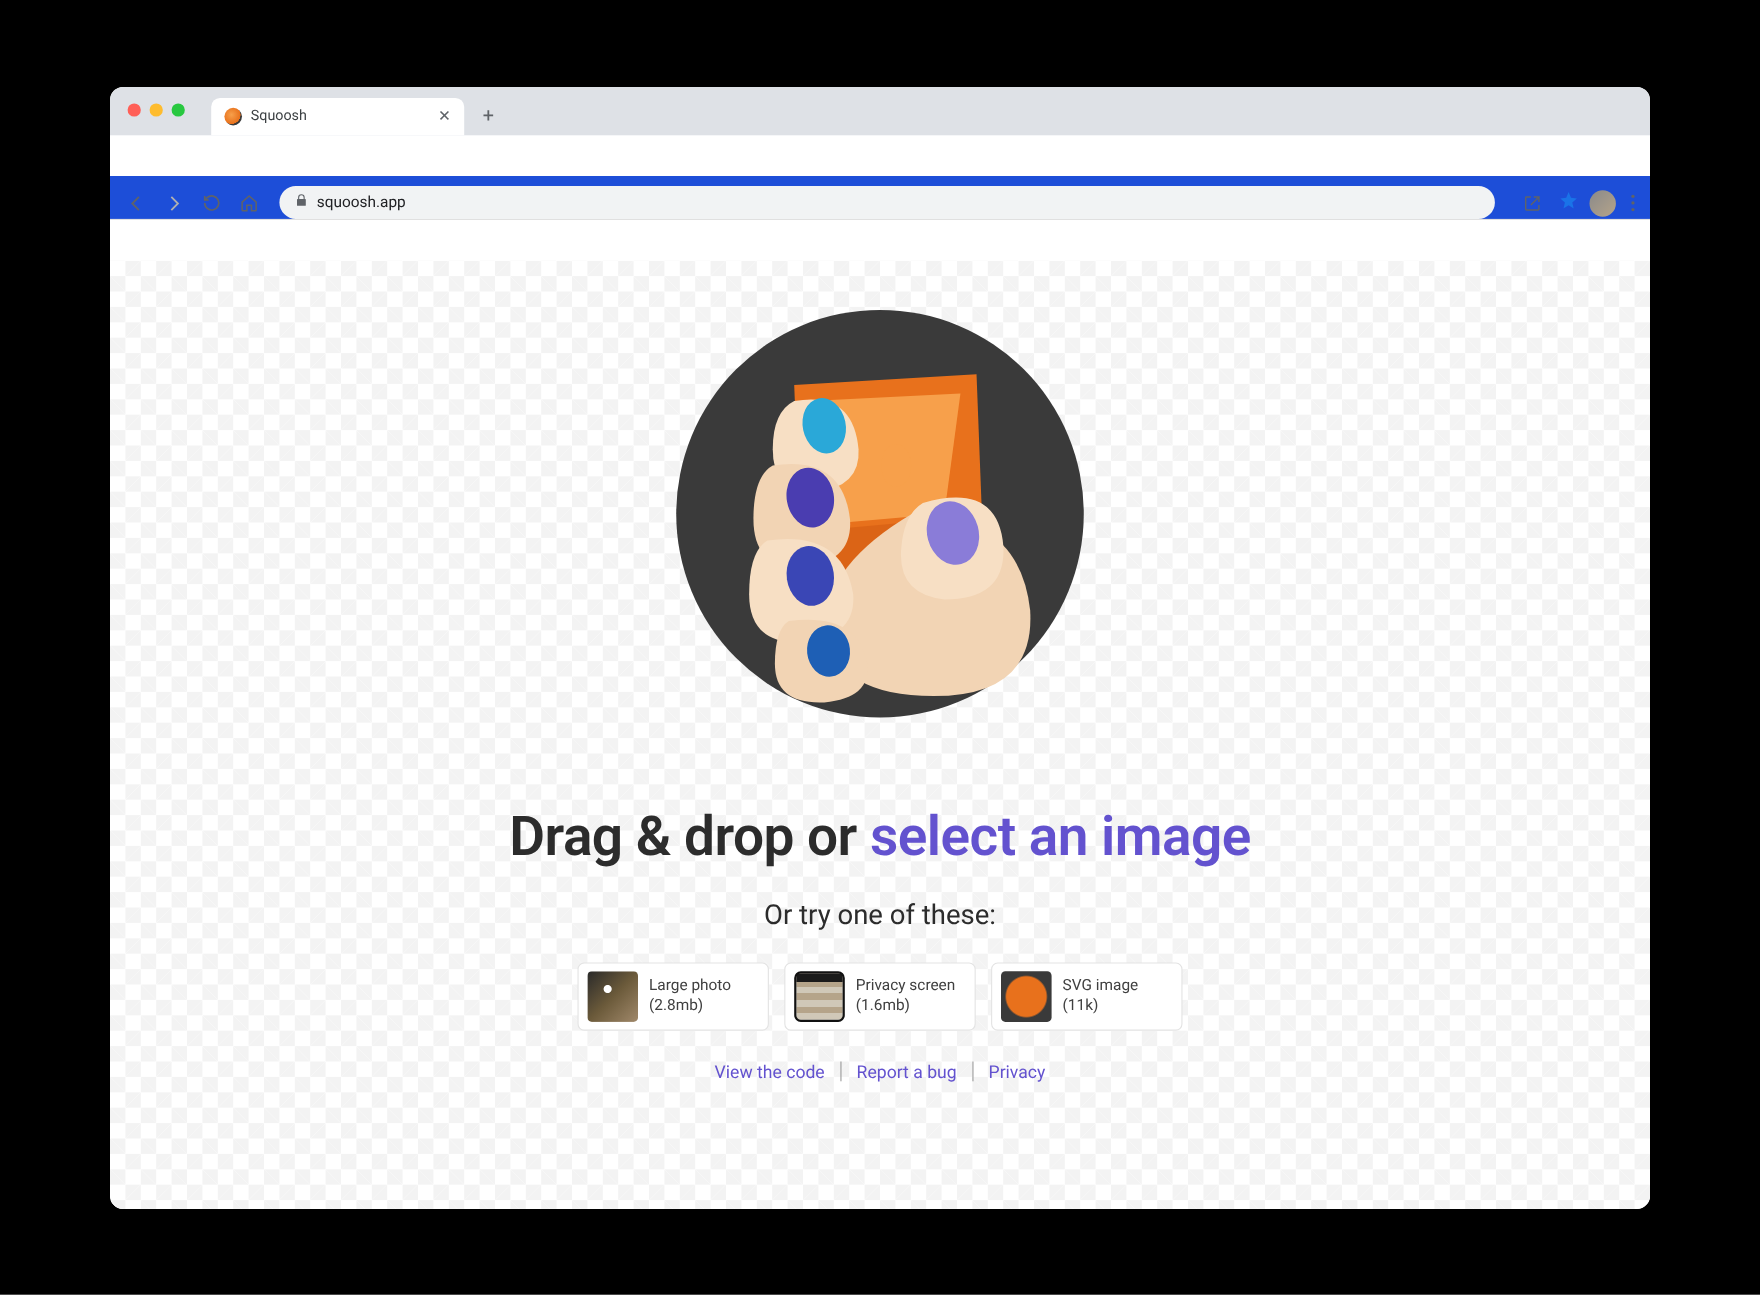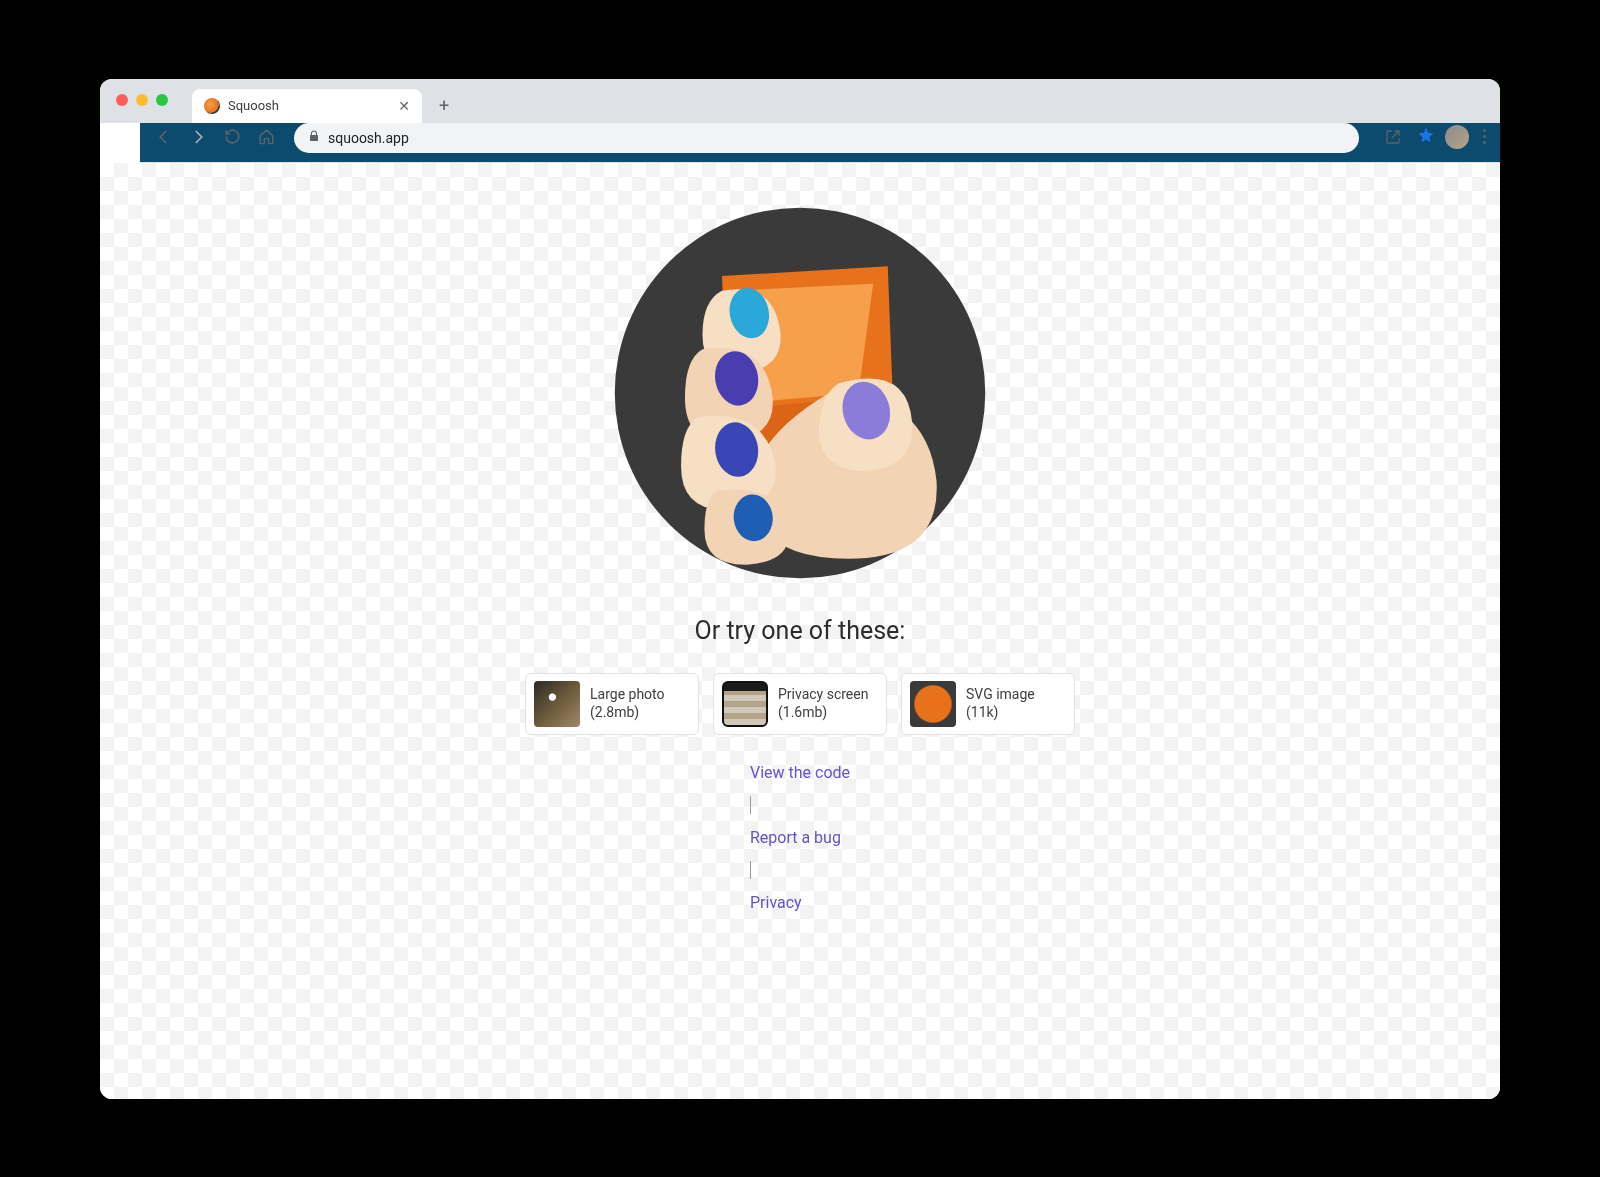--- a/index.html
+++ b/index.html
@@ -14,20 +14,21 @@
   }
   .browser-window {
     width: 1400px;
     height: 1020px;
     background: #fff;
     border-radius: 12px;
     box-shadow: 0 30px 80px rgba(0,0,0,0.6);
     overflow: hidden;
     display: flex;
     flex-direction: column;
+    gap: 37px;
   }
   
   .tab-strip {
     height: 44px;
     background: #dee1e6;
     display: flex;
     align-items: flex-end;
     padding-left: 12px;
     position: relative;
   }
@@ -56,27 +57,26 @@
   .tab .favicon {
     width: 16px; height:16px; border-radius:50%;
     background: radial-gradient(circle at 40% 40%, #f7a04b, #e8711c 60%, #3a3a3a 62%);
   }
   .tab .tab-title { flex:1; }
   .tab .close-x { font-size:14px; color:#5f6368; cursor:pointer; }
   .new-tab { width:28px; height:28px; display:flex; align-items:center; justify-content:center; color:#5f6368; font-size:18px; cursor:pointer; margin-left:8px; margin-bottom:3px;}
   
   .toolbar {
     height: 40px;
-    background:#0c4a6e;
+    background:#1d4ed8;
     border-bottom:1px solid #e0e0e0;
     display:flex;
-    align-items:flex-start;
+    align-items:flex-end;
     padding: 0 10px;
     gap: 6px;
-    margin-left: 40px;
   }
   .tb-btn {
     width:28px;height:28px;display:flex;align-items:center;justify-content:center;
     color:#5f6368;border-radius:50%;cursor:pointer;font-size:16px;
   }
   .tb-btn.disabled{color:#b0b0b0;}
   .addr {
     flex:1; height:30px; background:#f1f3f4; border-radius:15px;
     display:flex; align-items:center; padding:0 14px; gap:8px;
     font-size:14px; color:#202124; margin:0 8px;
@@ -136,21 +136,21 @@
   .thumb{width:46px;height:46px;border-radius:4px;flex-shrink:0;}
   .thumb.photo{background:radial-gradient(circle at 40% 35%, #fff 8%, transparent 10%),linear-gradient(135deg,#2a2a2a,#6b5a3a,#a0886a);}
   .thumb.art{background:linear-gradient(135deg,#ece5d8 40%,#273049 40%,#273049 60%, #e8c9a0 60%);}
   .thumb.device{background:linear-gradient(#1a1a1a 18%, transparent 18%),repeating-linear-gradient(0deg,#d0c8b8 0 6px,#b5a48a 6px 12px);border:2px solid #111;border-radius:6px;}
   .thumb.svgicon{background:radial-gradient(circle at 50% 50%, #e8711c 55%, #3a3a3a 60%);position:relative;}
   .card .lbl{line-height:1.25;}
   .footer-links{
     margin-top:28px;
     font-size:16px;
     color:#6352cf;
-    display:flex;align-items:flex-start;gap:14px;flex-direction:column;
+    display:flex;align-items:flex-start;gap:14px;
   }
   .footer-links a{color:#6352cf;text-decoration:none;cursor:pointer;}
   .footer-links .sep{width:1px;height:18px;background:#9a9a9a;}
 </style>
 </head>
 <body>
 
 <div class="browser-window">
 
   <div class="tab-strip">
@@ -240,20 +240,23 @@
           <path d="M100 155 Q165 145 172 205 Q175 245 128 250 Q82 252 82 205 Q82 165 100 155 Z" fill="#f2d4b4"></path>
           <ellipse cx="135" cy="185" rx="22" ry="28" fill="#4a3db0" transform="rotate(-10 135 185)"></ellipse>
           <path d="M95 225 Q165 215 175 275 Q178 315 128 320 Q78 322 78 275 Q78 235 95 225 Z" fill="#f7dfc4"></path>
           <ellipse cx="135" cy="258" rx="22" ry="28" fill="#3a46b5" transform="rotate(-8 135 258)"></ellipse>
           <path d="M115 300 Q180 292 188 340 Q192 372 148 376 Q102 378 102 340 Q102 308 115 300 Z" fill="#f2d4b4"></path>
           <ellipse cx="152" cy="328" rx="20" ry="24" fill="#1e5fb5" transform="rotate(-6 152 328)"></ellipse>
         </g>
       </svg>
     </div>
 
+    <h1 class="headline">
+      <span>Drag &amp; drop or </span><span class="select-link">select an image</span>
+    </h1>
 
     <div class="subhead">Or try one of these:</div>
 
     <div class="samples">
       <div class="card">
         <div class="thumb photo"></div>
         <div class="lbl">
           <div>Large photo</div>
           <div>(2.8mb)</div>
         </div>

